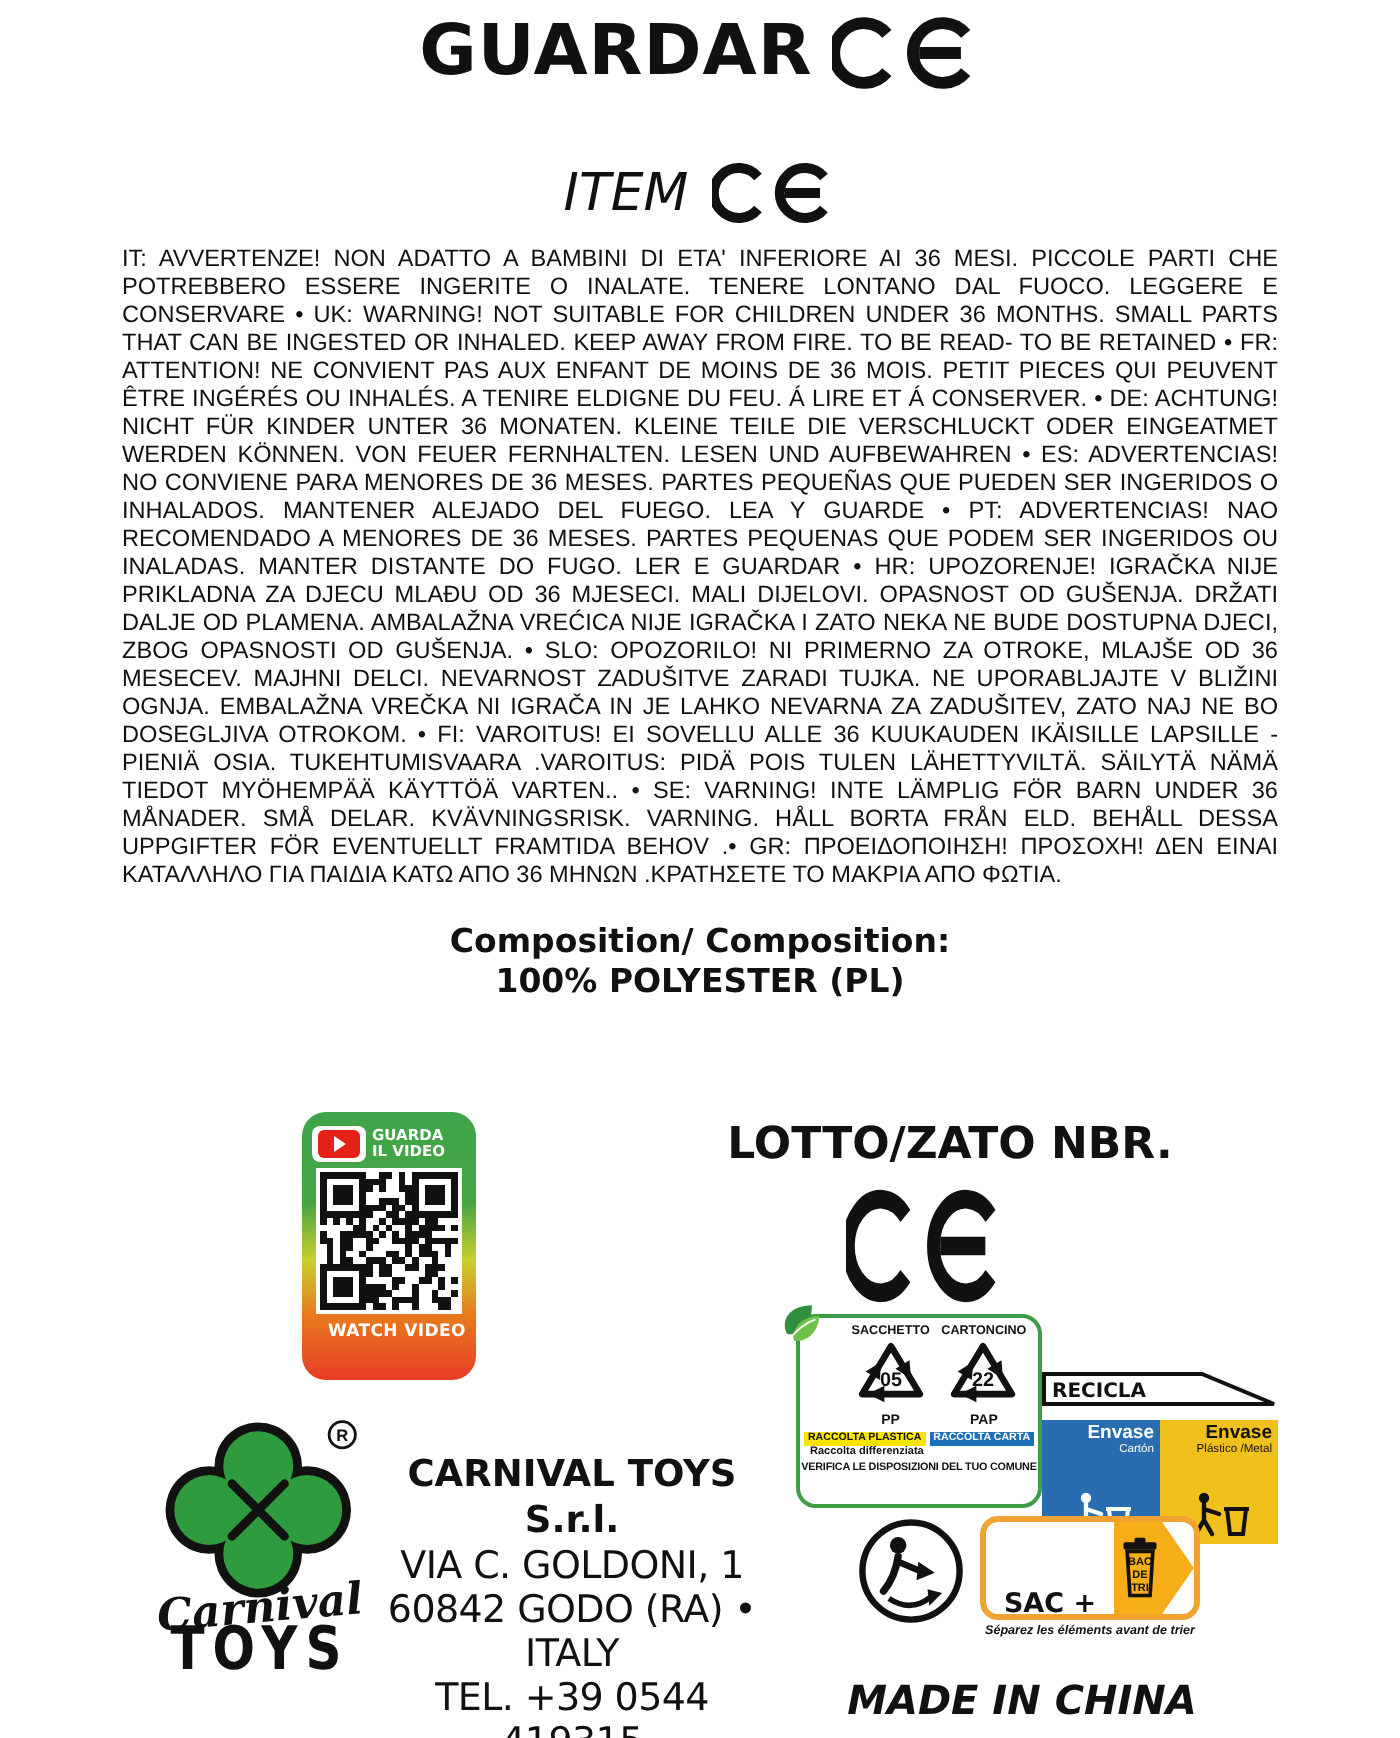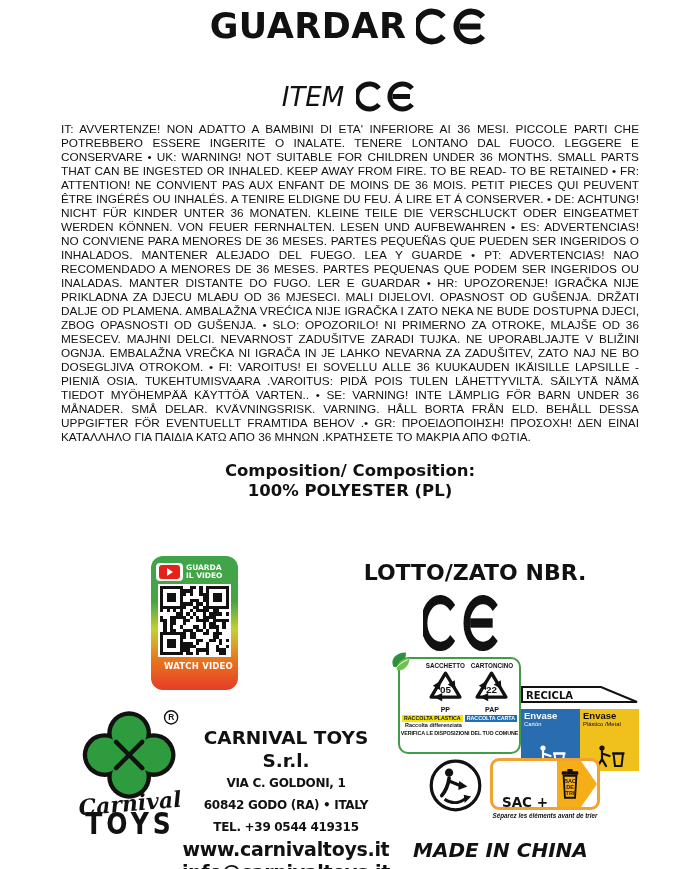--- a/index.html
+++ b/index.html
@@ -49,51 +49,51 @@
   .rb-col .mat{font:800 7px/7px "Liberation Sans",sans-serif;margin-top:0px;}
   .rb-chips{display:flex;justify-content:center;gap:2px;margin-top:2px;}
   .rb-chip{font:800 5.3px/7px "Liberation Sans",sans-serif;padding:0 2px;white-space:nowrap;}
   .chip-yellow{background:#f8e400;color:#111;}
   .chip-blue{background:#1d70b7;color:#fff;}
   .rb-note1{font:800 5.5px/7px "Liberation Sans",sans-serif;margin-left:5px;}
   .rb-note2{font:800 5.4px/8px "Liberation Sans",sans-serif;text-align:center;letter-spacing:-.1px;}
 
   
   .recicla-box{top:686px;left:521px;width:118px;}
-  .rc-panels{display:flex;gap:0;margin-top:2px;height:62px;}
+  .rc-panels{display:flex;gap:0;margin-top:2px;height:62px;text-align:right;}
   .rc-panel{flex:1;padding:2px 3px;box-sizing:border-box;display:flex;flex-direction:column;}
   .panel-blue{background:#2a6cb0;color:#fff;}
   .panel-yellow{background:#f0c11c;color:#111;}
   .rc-label{font:800 9.5px/10px "Liberation Sans",sans-serif;}
   .rc-sub{font:400 5.8px/7px "Liberation Sans",sans-serif;}
   .rc-icon{margin-top:auto;align-self:center;}
 
   
   .carnival-logo{top:708px;left:78px;width:104px;text-align:center;}
   .logo-script{font:italic 700 22px/22px "DejaVu Serif",serif;transform:rotate(-5deg);margin-top:-14px;}
   .logo-toys{font:800 25px/24px "DejaVu Sans",sans-serif;letter-spacing:4px;transform:scaleY(1.2);margin-top:-2px;}
 
   
   .address{top:726px;left:180px;width:212px;text-align:center;font-family:"DejaVu Sans",sans-serif;}
   .addr-name{font-weight:800;font-size:18.5px;line-height:23px;}
-  .addr-line{font-weight:700;font-size:12px;line-height:22px;letter-spacing:-.3px;}
+  .addr-line{font-weight:400;font-size:19px;line-height:22px;letter-spacing:-.3px;}
   .addr-strong{font-weight:800;font-size:19px;line-height:23px;letter-spacing:-.3px;}
 
   
   .triman-row{top:758px;left:428px;display:flex;align-items:flex-start;gap:7px;}
   .sac-wrap{width:110px;}
   .sac-box{border:3px solid #f0a232;border-radius:9px;height:46px;background:#fff;
            display:flex;overflow:hidden;}
   .sac-text{flex:1;display:flex;flex-direction:column;justify-content:center;align-items:center;
             font:800 13.5px/14.5px "DejaVu Sans",sans-serif;margin-top:48px;}
   .sac-arrow{width:40px;background:#f5ad18;clip-path:polygon(0 0,60% 0,100% 50%,60% 100%,0 100%);
              display:flex;align-items:center;justify-content:flex-start;padding-left:2px;box-sizing:border-box;}
   .sac-caption{font:italic 700 6.3px/8px "Liberation Sans",sans-serif;text-align:center;margin-top:2px;}
 
-  .made-in{top:838px;left:413px;width:222px;text-align:left;
+  .made-in{top:838px;left:400px;width:222px;text-align:center;
            font:italic 800 20px/24px "DejaVu Sans",sans-serif;}
 </style>
 </head>
 <body>
 
 <div id="page">
 
   <div class="abs title-row">
     <h1>GUARDAR</h1>
     <svg width="74" height="37" viewBox="0 0 124 62">

